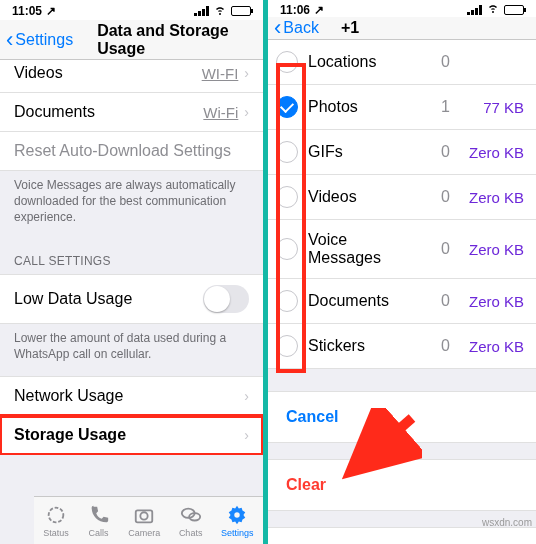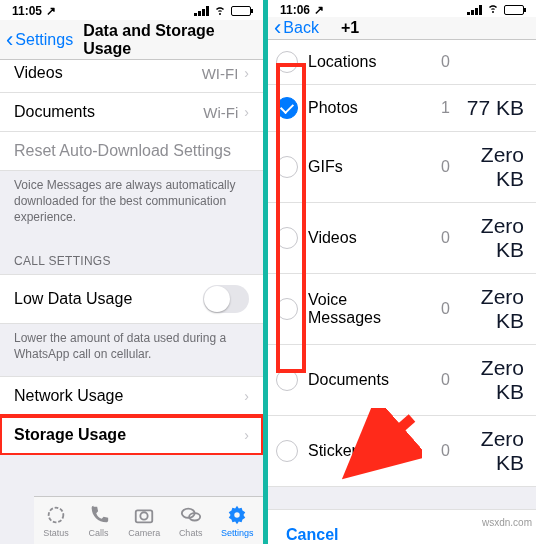--- a/index.html
+++ b/index.html
@@ -17,28 +17,28 @@
   .sb-batt-fill{height:100%;width:70%;background:#000;}
   .sb-sig { display:flex; align-items:flex-end; gap:1px; height:10px;}
   .sb-sig span{width:3px;background:#000;}
   .sb-sig span:nth-child(1){height:3px;} .sb-sig span:nth-child(2){height:5px;} .sb-sig span:nth-child(3){height:7px;} .sb-sig span:nth-child(4){height:10px;}
   .sb-wifi { font-size:12px; }
 
   
   .navbar { background:#f7f7f7; border-bottom:1px solid #c8c8c8; height:40px; display:flex; align-items:center; padding:0 6px; font-size:16px;}
   .navbar .back { color:#007aff; display:flex; align-items:center; font-size:16px; gap:2px;}
   .navbar .chev { font-size:22px; font-weight:300; line-height:1; }
-  .navbar .title { font-weight:700; margin-left:10px; font-size:16px; color:#000;}
+  .navbar .title { font-weight:700; margin-left:24px; font-size:16px; color:#000;}
 
   
   .list { flex:1; display:flex; flex-direction:column; }
   .cell { background:#fff; border-bottom:1px solid #e0e0e0; padding:10px 14px; display:flex; align-items:center; justify-content:space-between; font-size:16px; color:#000;}
   .cell.partial-top { border-top:1px solid #e0e0e0;}
   .cell .label { font-weight:400;}
-  .cell .value { color:#8e8e93; font-size:15px; }
+  .cell .value { color:#8e8e93; font-size:15px;text-decoration:underline; }
   .cell .chevron { color:#c7c7cc; margin-left:6px; font-size:14px; }
   .note { background:#efeff4; color:#6d6d72; font-size:12px; padding:6px 14px 14px; line-height:1.35;}
   .header-section { background:#efeff4; color:#6d6d72; font-size:12px; padding:14px 14px 6px; letter-spacing:0.3px;}
   .toggle { width:46px; height:28px; background:#e5e5ea; border-radius:14px; position:relative;}
   .toggle::after{content:"";position:absolute;left:1px;top:1px;width:26px;height:26px;border-radius:50%;background:#fff;box-shadow:0 1px 2px rgba(0,0,0,.3);}
   .highlight-red { outline:4px solid #ff2a1a; outline-offset:-2px;gap:44px;}
 
   
   .tabbar { background:#f7f7f7; border-top:1px solid #c8c8c8; height:48px; display:flex; align-items:center; justify-content:space-around; padding:2px 0;margin-left:34px;}
   .tabitem { display:flex; flex-direction:column; align-items:center; gap:2px; color:#8e8e93; font-size:9px;}
@@ -48,21 +48,21 @@
   
   .navbar.right-nav { background:#f7f7f7;}
   .navbar .ptitle { font-weight:700; margin-left:22px; color:#000;}
   .rlist { flex:1; display:flex; flex-direction:column; background:#fff; }
   .rcell { border-bottom:1px solid #e0e0e0; padding:11px 12px 11px 8px; display:flex; align-items:center; font-size:16px; color:#000; gap:10px;}
   .check { width:22px; height:22px; border-radius:50%; border:1.5px solid #c7c7cc; flex-shrink:0;}
   .check.on { background:#007aff; border-color:#007aff; display:flex; align-items:center; justify-content:center;}
   .check.on::after{ content:""; width:6px; height:10px; border:solid #fff; border-width:0 2px 2px 0; transform:rotate(45deg); margin-top:-2px;}
   .rcell .rlabel { flex:1; }
   .rcell .rcount { color:#8e8e93; width:26px; text-align:right;}
-  .rcell .rsize { color:#0f172a; width:64px; text-align:right; font-size:21px;}
+  .rcell .rsize { color:#6d28d9; width:64px; text-align:right; font-size:15px;}
   .vstripe { position:absolute; left:8px; top:63px; width:30px; height:310px; border:4px solid #ff2a1a; pointer-events:none; }
 
   .action-section { background:#efeff4; padding-top:22px;}
   .actbtn { background:#fff; border-bottom:1px solid #e0e0e0; border-top:1px solid #e0e0e0; padding:16px 18px; font-size:16px; color:#007aff; font-weight:600;}
   .actbtn.clear { color:#ff3b30; margin-top:16px; position:relative;}
   .gap { height:16px; background:#efeff4;}
 
   .arrow { position:absolute; pointer-events:none; }
   .watermark { position:absolute; right:4px; bottom:16px; font-size:10px; color:#9a9a9a;}
 </style>

